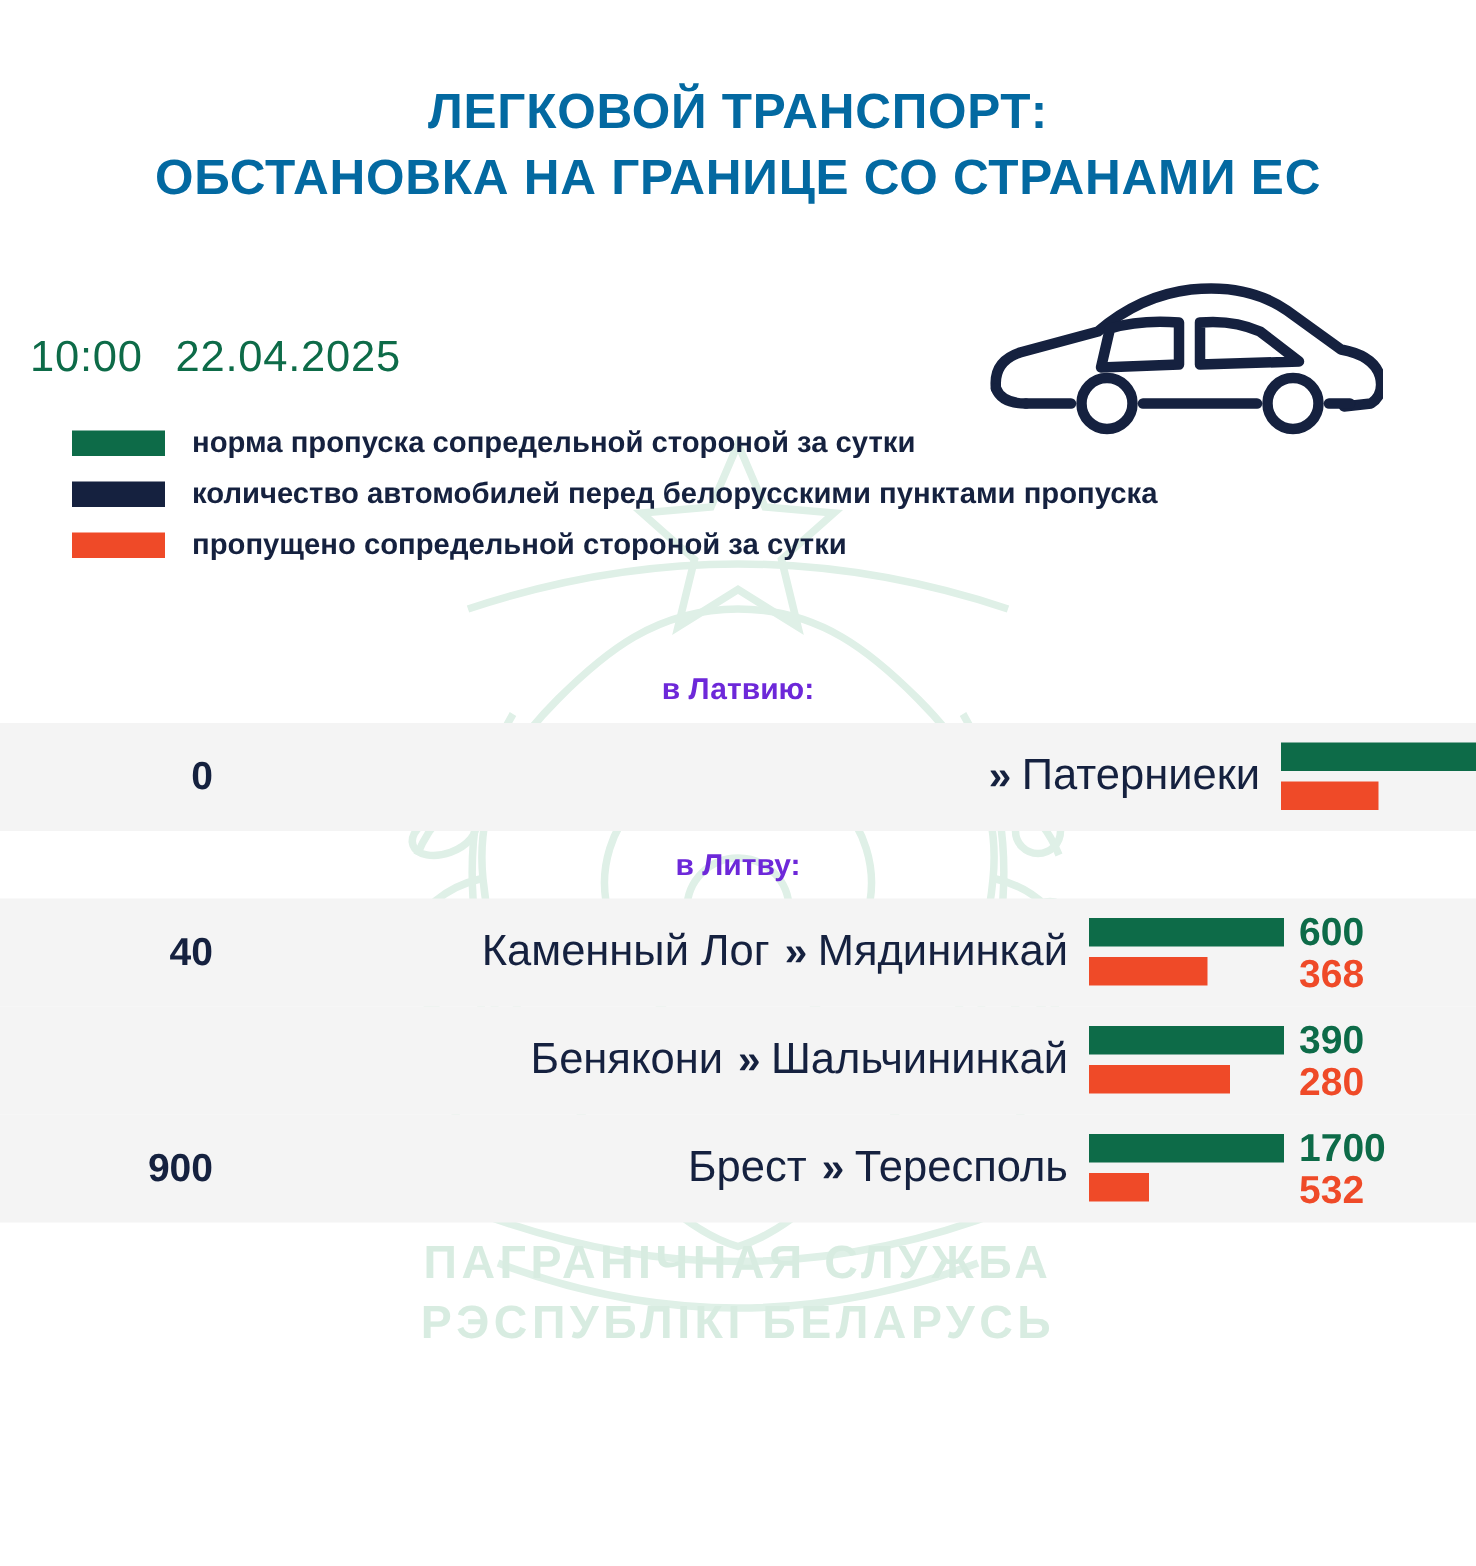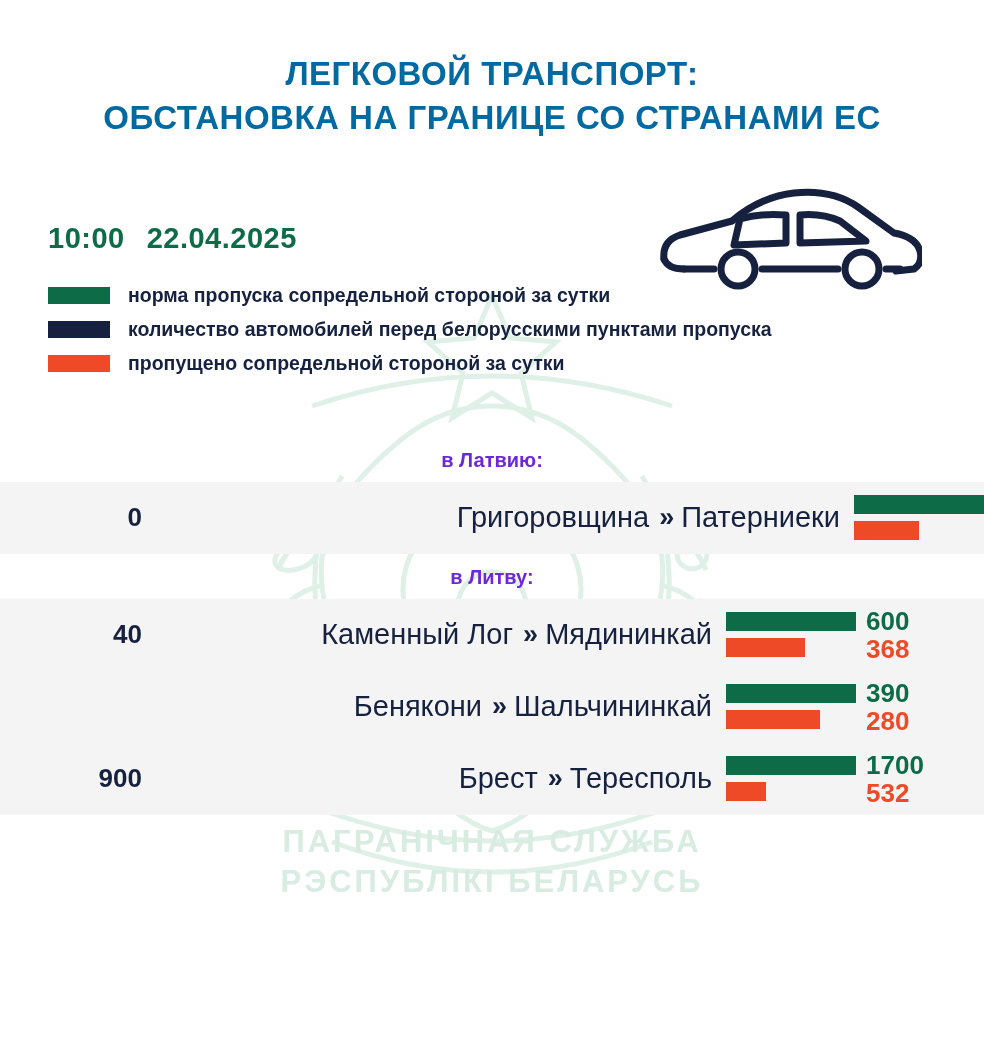--- a/index.html
+++ b/index.html
@@ -65,23 +65,23 @@
     right: 62px;
     top: 185px;
     width: 268px;
     height: 110px;
     z-index: 3;
   }
 
   
   .timestamp {
     margin-top: 82px;
-    padding-left: 48px;
+    padding-left: 20px;
     font-size: 29px;
-    font-weight: bold;
+    font-weight: normal;
     color: #0d6b48;
     letter-spacing: 0.5px;
   }
   .timestamp .time { margin-right: 22px; }
 
   
   .legend {
     margin-top: 30px;
     padding-left: 48px;
   }
@@ -271,21 +271,20 @@
       <span class="legend-label">пропущено сопредельной стороной за сутки</span>
     </div>
   </div>
 
   <div class="sections">
 
     <div class="section-head">в Латвию:</div>
     <div class="row">
       <span class="count">0</span>
       <span class="names">
-        <span class="name-from">Григоровщина</span>
         <span class="arrow">»</span>
         <span class="name-to">Патерниеки</span>
       </span>
       <span class="bars">
         <span class="bar green" style="width:100%"></span>
         <span class="bar red" style="width:50%"></span>
       </span>
     </div>
 
     <div class="section-head">в Литву:</div>

